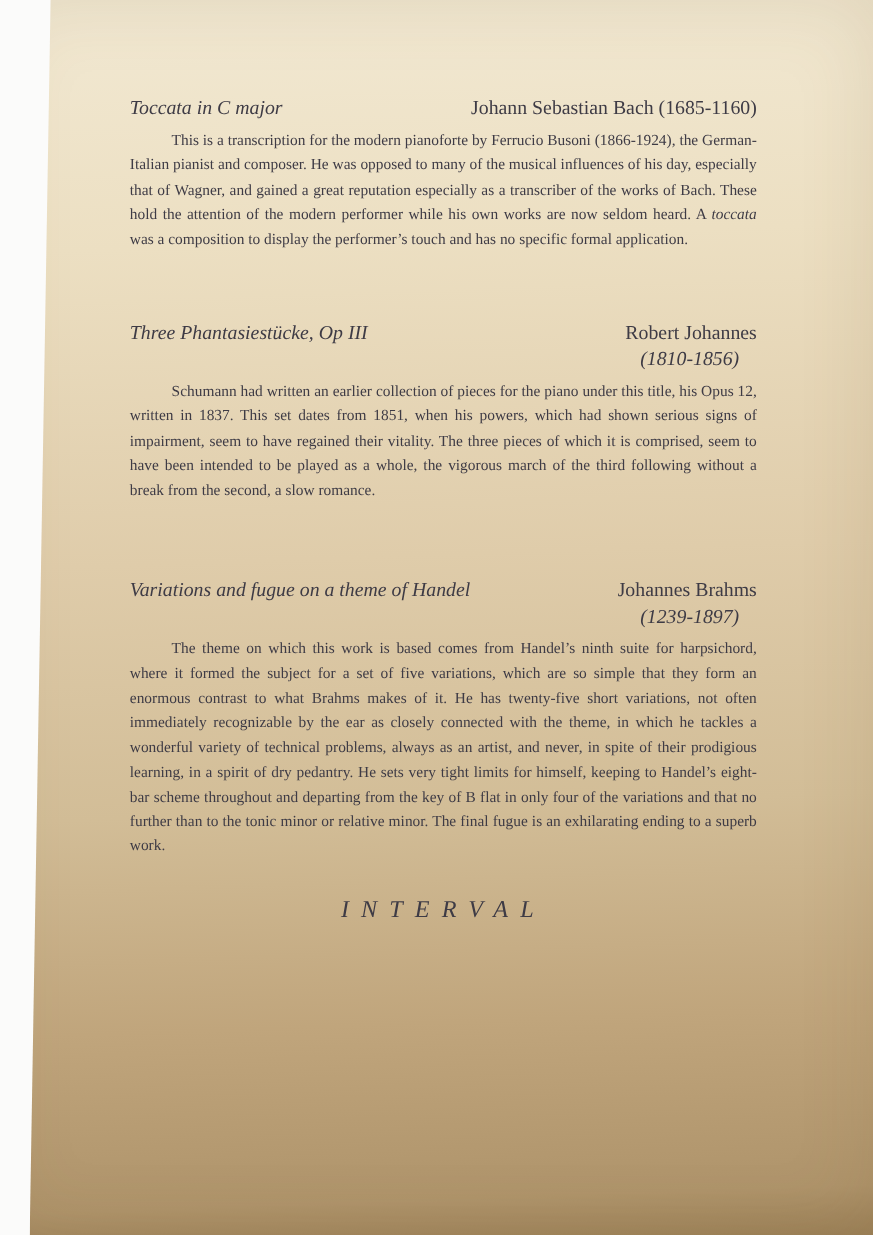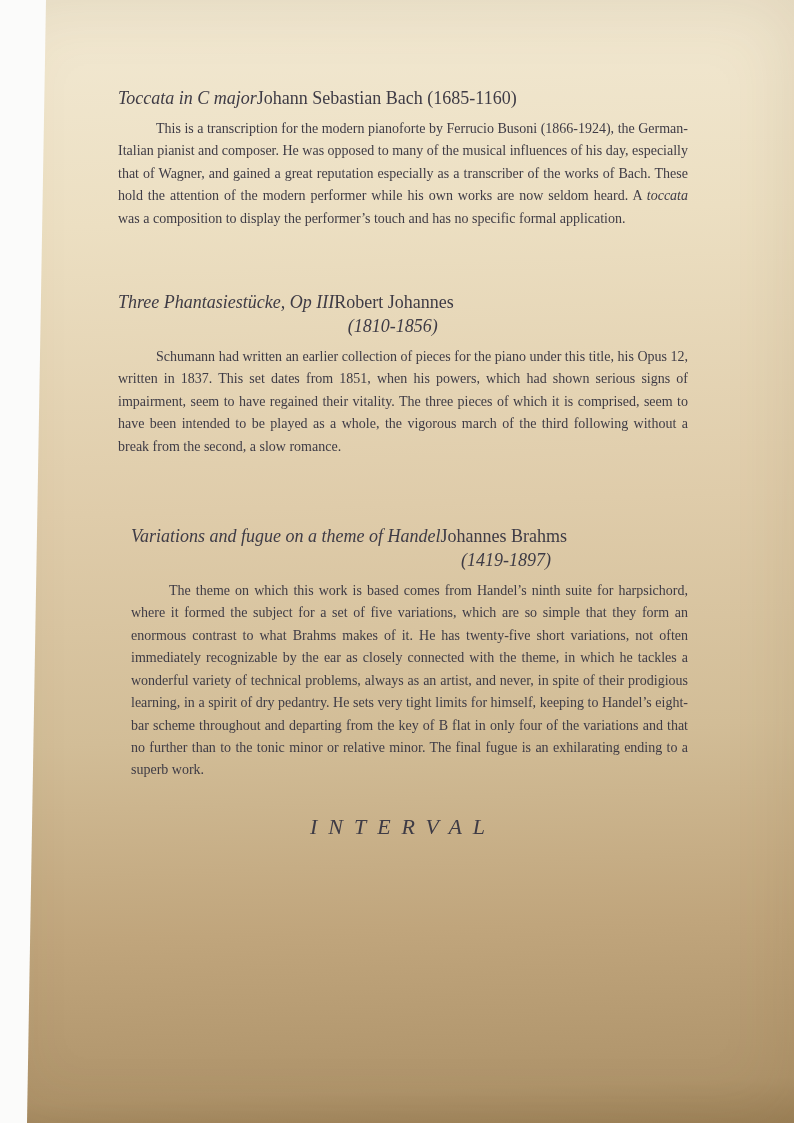--- a/index.html
+++ b/index.html
@@ -36,20 +36,21 @@
   }
   .content {
     position: absolute;
     left: 118px;
     top: 0;
     width: 570px;
     padding-top: 86px;
   }
   .section-head {
     display: flex;
+    justify-content: space-between;
     align-items: flex-start;
     font-size: 18px;
     line-height: 24px;
   }
   .piece-title {
     font-style: italic;
     white-space: nowrap;
   }
   .composer-block {
     text-align: right;
@@ -60,21 +61,21 @@
   }
   p.note {
     font-size: 14px;
     line-height: 22.4px;
     text-align: justify;
     text-indent: 38px;
     margin: 8px 0 0 0;
   }
   .section { margin-top: 0; }
   .gap-a { margin-top: 60px; }
-  .gap-b { margin-top: 66px; margin-left: 13px; }
+  .gap-b { margin-top: 66px; }
   .interval {
     margin-top: 32px;
     text-align: center;
     font-style: italic;
     font-size: 22px;
     letter-spacing: 0.5em;
   }
 </style>
 </head>
 <body>
@@ -100,21 +101,21 @@
           </span>
         </div>
         <p class="note">Schumann had written an earlier collection of pieces for the piano under this title, his Opus 12, written in 1837. This set dates from 1851, when his powers, which had shown serious signs of impairment, seem to have regained their vitality. The three pieces of which it is comprised, seem to have been intended to be played as a whole, the vigorous march of the third following without a break from the second, a slow romance.</p>
       </div>
 
       <div class="section gap-b">
         <div class="section-head">
           <span class="piece-title">Variations and fugue on a theme of Handel</span>
           <span class="composer-block">
             <span>Johannes Brahms</span><br>
-            <span class="composer-dates">(1419-1897)</span>
+            <span class="composer-dates">(1239-1897)</span>
           </span>
         </div>
         <p class="note">The theme on which this work is based comes from Handel’s ninth suite for harpsichord, where it formed the subject for a set of five variations, which are so simple that they form an enormous contrast to what Brahms makes of it. He has twenty-five short variations, not often immediately recognizable by the ear as closely connected with the theme, in which he tackles a wonderful variety of technical problems, always as an artist, and never, in spite of their prodigious learning, in a spirit of dry pedantry. He sets very tight limits for himself, keeping to Handel’s eight-bar scheme throughout and departing from the key of B flat in only four of the variations and that no further than to the tonic minor or relative minor. The final fugue is an exhilarating ending to a superb work.</p>
       </div>
 
       <div class="interval">INTERVAL</div>
 
     </div>
   </div>
 </div>

